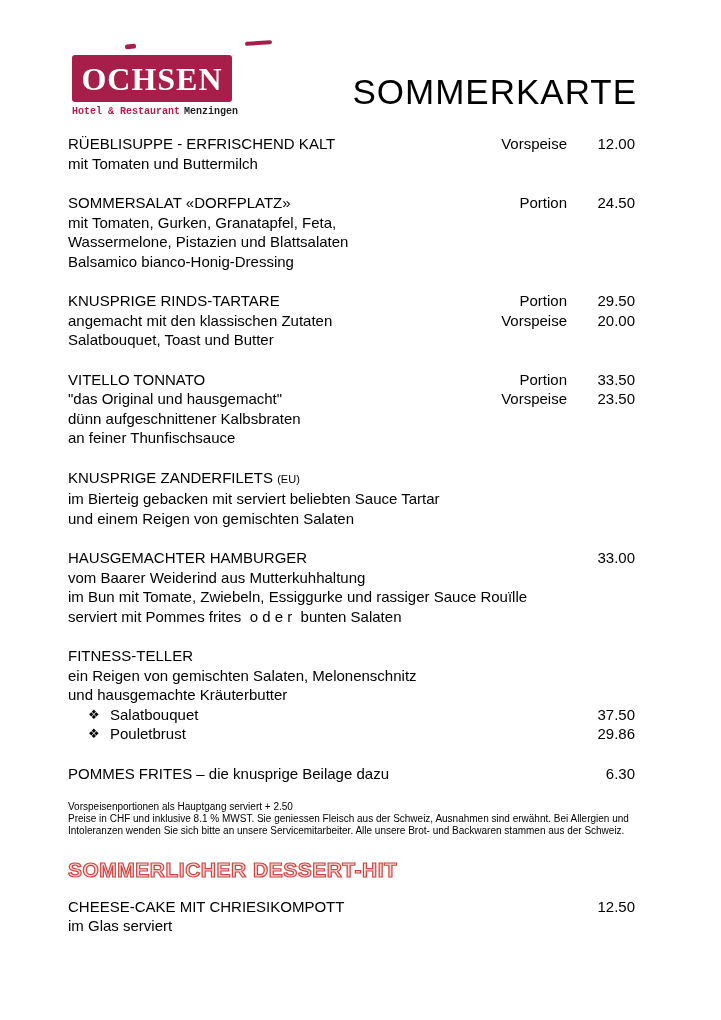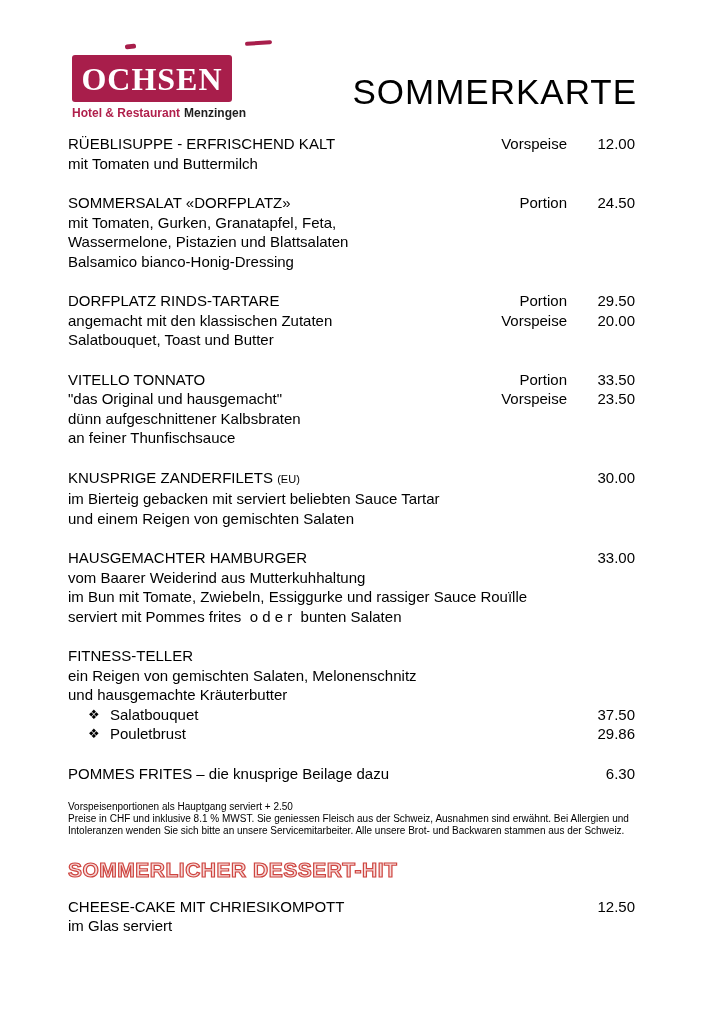--- a/index.html
+++ b/index.html
@@ -11,21 +11,21 @@
   .logo{position:absolute;left:72px;top:55px;}
   .logo-box{
     width:160px;height:47px;background:#A81E4B;border-radius:3px;
     display:flex;align-items:center;justify-content:center;
   }
   .logo-name{
     font-family:"Liberation Serif", serif;font-weight:700;color:#ffffff;
     font-size:32px;letter-spacing:1px;line-height:1;
   }
   .logo-sub{
-    margin-top:4px;font-family:Liberation Sans, sans-serif;font-size:12px;font-weight:700;
+    margin-top:4px;font-family:Liberation Mono, monospace;font-size:10px;font-weight:700;
     white-space:nowrap;
   }
   .logo-sub .red{color:#B01F4B;}
   .logo-sub .black{color:#1e1e1e;margin-left:4px;}
   .ink-speck{position:absolute;background:#A81E4B;border-radius:2px;}
   .speck-1{left:53px;top:-11px;width:11px;height:5px;transform:rotate(-6deg);}
   .speck-2{left:173px;top:-14px;width:27px;height:4px;transform:rotate(-4deg);}
   .page-title{
     position:absolute;top:72px;right:84px;font-size:35px;letter-spacing:1px;
     color:#000;white-space:nowrap;
@@ -93,21 +93,21 @@
       <div class="desc-line">Balsamico bianco-Honig-Dressing</div>
       <div class="prices">
         <div class="price-row">
           <span class="price-label">Portion</span>
           <span class="price-amount">24.50</span>
         </div>
       </div>
     </div>
 
     <div class="item">
-      <div class="item-title">DORFPLATZ RINDS-TARTARE</div>
+      <div class="item-title">KNUSPRIGE RINDS-TARTARE</div>
       <div class="desc-line">angemacht mit den klassischen Zutaten</div>
       <div class="desc-line">Salatbouquet, Toast und Butter</div>
       <div class="prices">
         <div class="price-row">
           <span class="price-label">Portion</span>
           <span class="price-amount">29.50</span>
         </div>
         <div class="price-row">
           <span class="price-label">Vorspeise</span>
           <span class="price-amount">20.00</span>
@@ -129,26 +129,20 @@
           <span class="price-label">Vorspeise</span>
           <span class="price-amount">23.50</span>
         </div>
       </div>
     </div>
 
     <div class="item">
       <div class="item-title"><span>KNUSPRIGE ZANDERFILETS </span><span class="title-note">(EU)</span></div>
       <div class="desc-line">im Bierteig gebacken mit serviert beliebten Sauce Tartar</div>
       <div class="desc-line">und einem Reigen von gemischten Salaten</div>
-      <div class="prices">
-        <div class="price-row">
-          <span class="price-label"></span>
-          <span class="price-amount">30.00</span>
-        </div>
-      </div>
     </div>
 
     <div class="item">
       <div class="item-title">HAUSGEMACHTER HAMBURGER</div>
       <div class="desc-line">vom Baarer Weiderind aus Mutterkuhhaltung</div>
       <div class="desc-line">im Bun mit Tomate, Zwiebeln, Essiggurke und rassiger Sauce Rouïlle</div>
       <div class="desc-line">serviert mit Pommes frites  o d e r  bunten Salaten</div>
       <div class="prices">
         <div class="price-row">
           <span class="price-label"></span>

